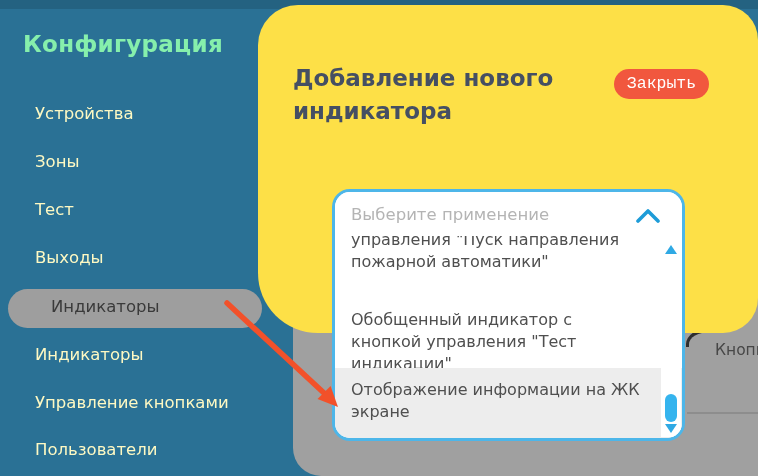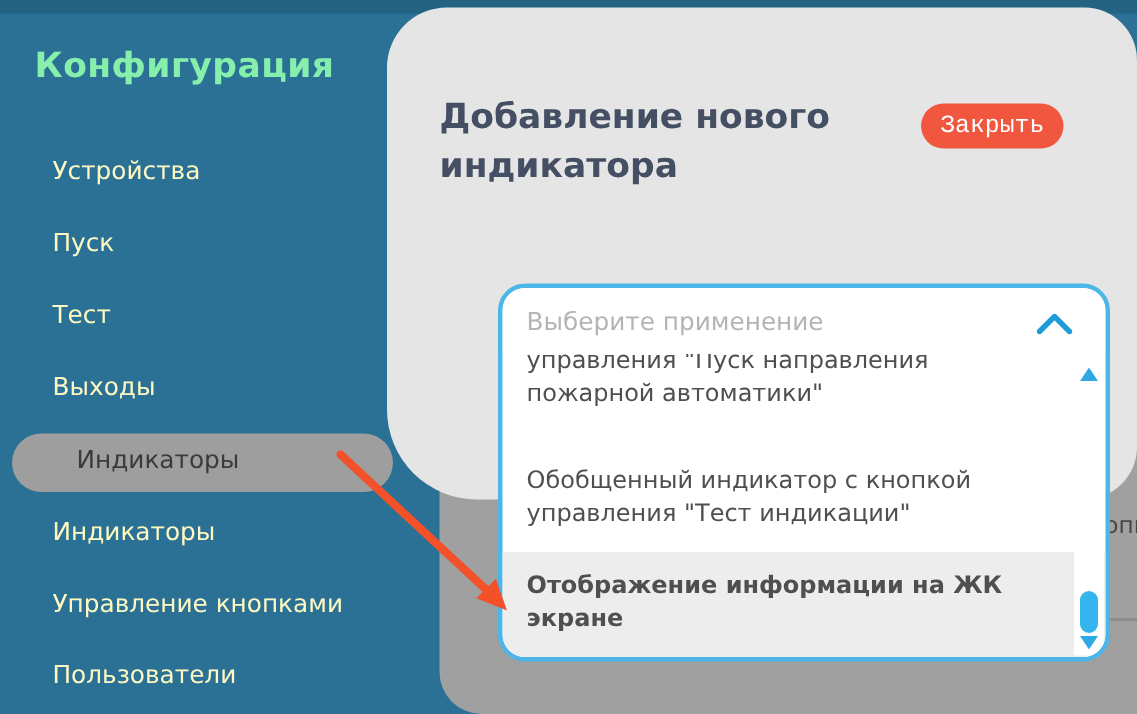--- a/index.html
+++ b/index.html
@@ -37,48 +37,48 @@
     font-size:16.5px;color:#fef9c3;white-space:nowrap;cursor:pointer;
   }
   .active-pill{
     position:absolute;left:8px;top:289px;width:254px;height:39px;
     background:#9e9e9e;border-radius:20px;z-index:4;cursor:pointer;
   }
   .side-item.active{color:#3a3a3a;z-index:5;margin-left:16px;}
 
   
   .modal{
-    position:absolute;left:258px;top:5px;width:500px;height:328px;background:#e5e5e5;z-index:10;
+    position:absolute;left:258px;top:5px;width:500px;height:328px;background:#fde047;z-index:10;
     border-radius:40px 35px 35px 60px;
   }
   .modal-title{
     position:absolute;left:35px;top:57px;width:320px;
     font-size:23px;font-weight:600;line-height:33px;color:#454f63;
   }
   .close-btn{
     position:absolute;left:356px;top:64px;width:95px;height:30px;
     background:#f1573e;border:none;border-radius:16px;cursor:pointer;
     color:#fff;font-size:16.5px;font-family:Liberation Mono, monospace;line-height:30px;text-align:center;padding:0;
   }
 
   
   .dropdown{
-    position:absolute;left:332px;top:189px;width:408px;height:252px;z-index:20;
+    position:absolute;left:332px;top:189px;width:353px;height:252px;z-index:20;
     background:#fff;border:3px solid #4db6e9;border-radius:18px;box-sizing:border-box;overflow:hidden;
   }
   .dd-header{position:absolute;left:0;right:0;top:0;height:44px;background:#fff;z-index:3;}
   .dd-placeholder{position:absolute;left:16px;top:0;line-height:46px;font-size:16.5px;color:#b4b4b4;white-space:nowrap;}
   .dd-chevron{position:absolute;right:22px;top:16px;}
   .dd-list{position:absolute;left:0;right:0;top:44px;bottom:0;z-index:1;font-size:16px;line-height:22px;color:#4f4f4f;}
   .dd-opt{padding:0 44px 0 16px;cursor:pointer;}
   .dd-opt.first{margin-top:-7px;}
   .dd-opt.second{margin-top:36px;}
   .dd-opt.highlight{
     position:absolute;left:0;right:0;top:132px;bottom:0;margin:0;
-    background:#ededed;padding:11px 24px 0 16px;box-sizing:border-box;font-weight:bold;
+    background:#ededed;padding:11px 24px 0 16px;box-sizing:border-box;
   }
   .scroll-track{position:absolute;right:1px;top:44px;bottom:1px;width:20px;background:#fff;z-index:2;}
   .tri-up{
     position:absolute;left:4px;top:9px;width:0;height:0;cursor:pointer;
     border-left:6px solid transparent;border-right:6px solid transparent;border-bottom:9px solid #2fa9e4;
   }
   .tri-down{
     position:absolute;left:4px;bottom:4px;width:0;height:0;cursor:pointer;
     border-left:6px solid transparent;border-right:6px solid transparent;border-top:9px solid #2fa9e4;
   }
@@ -94,21 +94,21 @@
 
   <div class="top-strip"></div>
 
   <div class="content-panel"></div>
   <div class="bg-dark-arc"></div>
   <div class="bg-tab-label">Кнопки</div>
   <div class="bg-divider"></div>
 
   <div class="sidebar-title">Конфигурация</div>
   <div class="side-item" style="top:104px">Устройства</div>
-  <div class="side-item" style="top:152px">Пуск</div>
+  <div class="side-item" style="top:152px">Зоны</div>
   <div class="side-item" style="top:200px">Тест</div>
   <div class="side-item" style="top:248px">Выходы</div>
   <div class="active-pill"></div>
   <div class="side-item active" style="top:297px">Индикаторы</div>
   <div class="side-item" style="top:345px">Индикаторы</div>
   <div class="side-item" style="top:393px">Управление кнопками</div>
   <div class="side-item" style="top:440px">Пользователи</div>
 
   <div class="modal">
     <div class="modal-title">Добавление нового индикатора</div>

